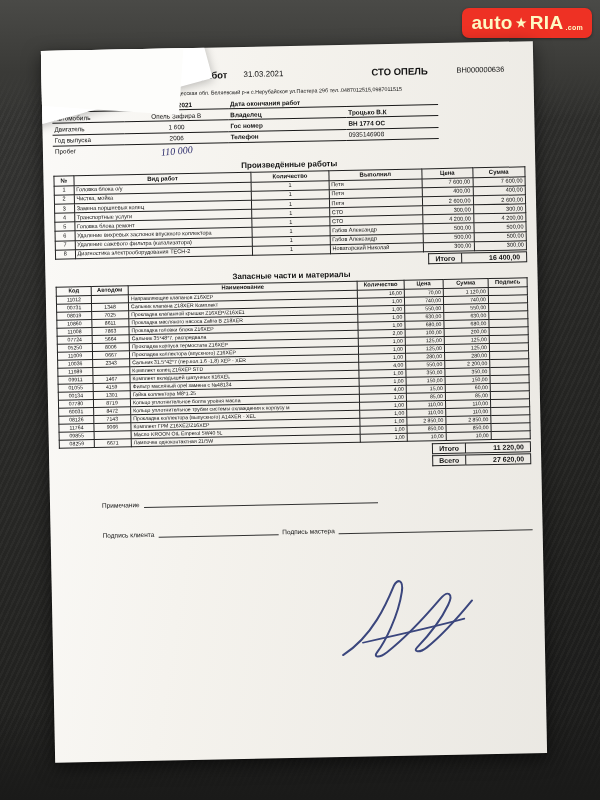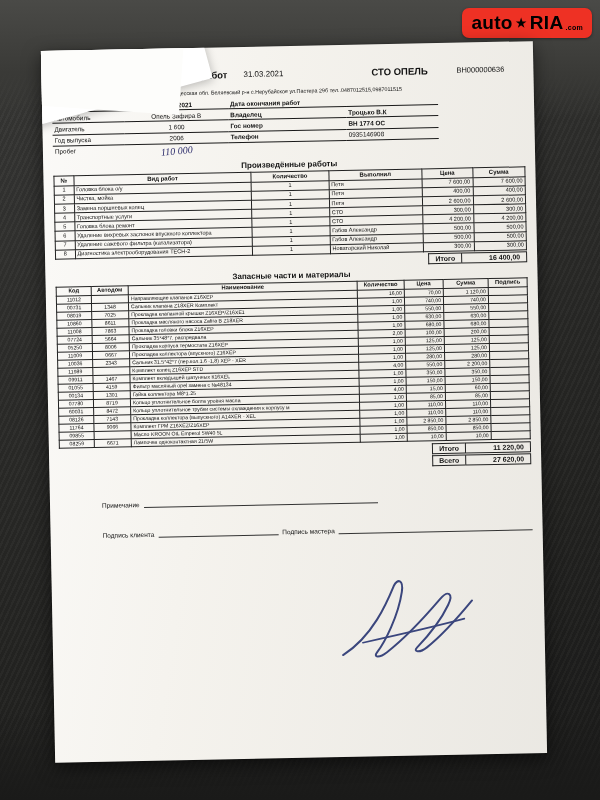--- a/index.html
+++ b/index.html
@@ -23,21 +23,21 @@
   .bg-bottom{
     position:absolute;left:0;bottom:0;width:600px;height:90px;
     background:linear-gradient(0deg,#1a1a19 0%, rgba(30,30,28,0) 100%);
   }
 
   
   .watermark{
     position:absolute;right:8px;top:8px;
     background:#ee3124;border-radius:7px;
     padding:5px 9px 6px 9px;
-    color:#000000;font-weight:bold;font-size:19px;
+    color:#fef9c3;font-weight:bold;font-size:19px;
     letter-spacing:.3px;line-height:1;
     display:flex;align-items:center;gap:2px;
     box-shadow:0 1px 3px rgba(0,0,0,.4);
   }
   .watermark .star{font-size:12px;margin:0 1px 0 1px;}
   .watermark .com{font-size:7px;align-self:flex-end;margin-bottom:1px;}
 
   
   .paper{
     position:absolute;

